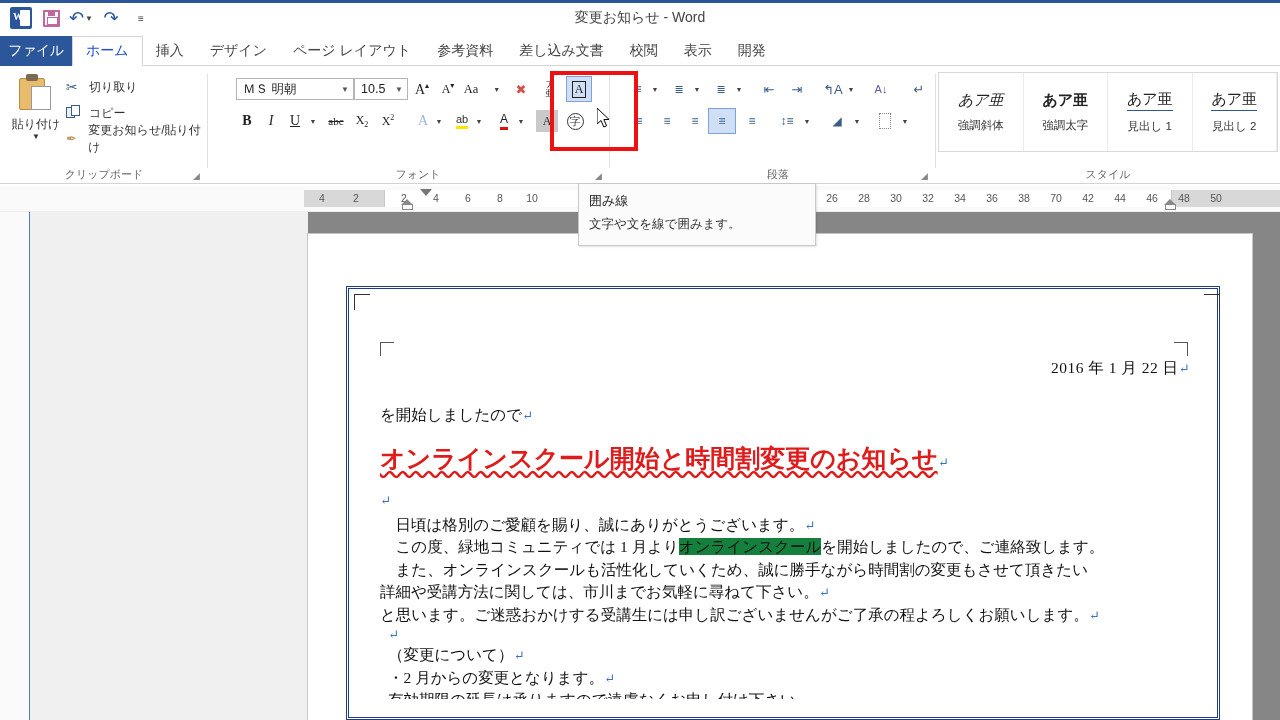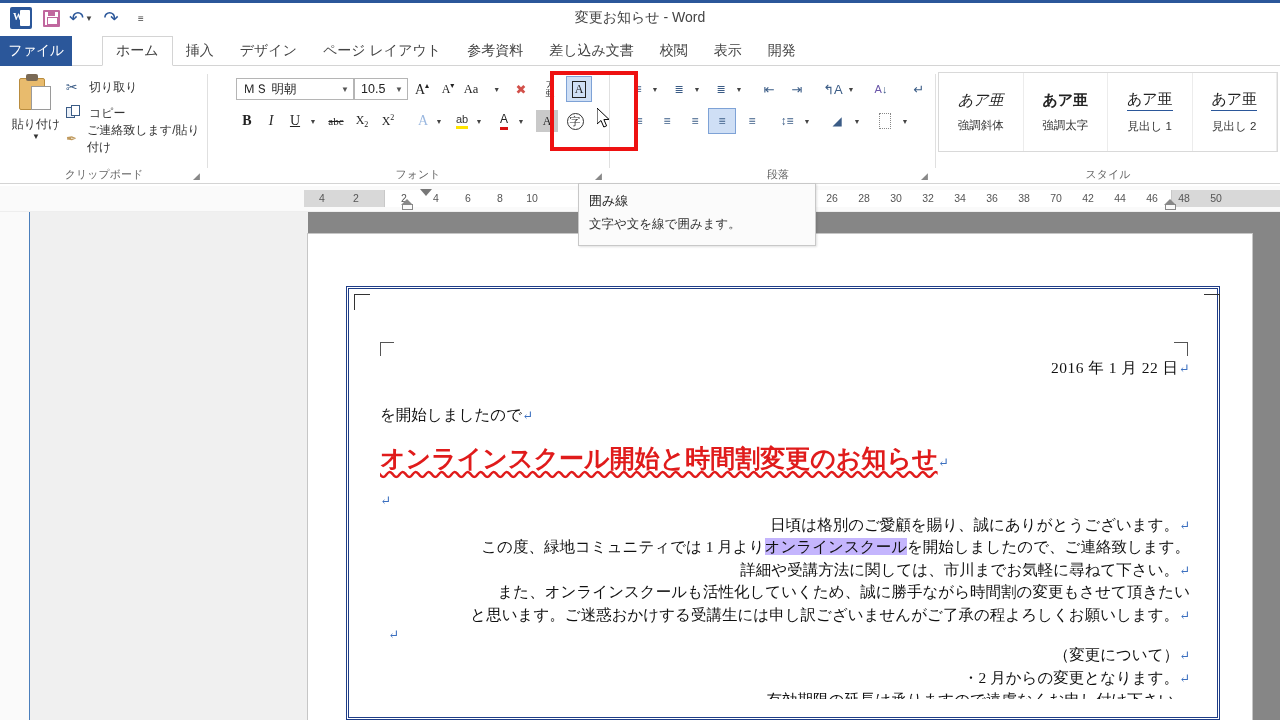--- a/index.html
+++ b/index.html
@@ -62,22 +62,22 @@
     position: absolute; left: 0; top: 0; width: 72px; height: 30px;
     background: #2b579a; color: #fff; font-size: 14px;
     display: flex; align-items: center; justify-content: center; letter-spacing: -0.5px;
   }
   .tabs { position: absolute; left: 72px; top: 0; height: 30px; display: flex; align-items: stretch; }
   .tab {
     padding: 0 13px; height: 30px; display: flex; align-items: center;
     font-size: 14px; color: #444; white-space: nowrap;
   }
   .tab.active {
-    background: #fff; color: #404040; border: 1px solid #d4d4d4; border-bottom: 1px solid #fff;
-    position: relative; z-index: 3; margin-bottom: -1px; margin-left: 30px;
+    background: #fff; color: #1d4ed8; border: 1px solid #d4d4d4; border-bottom: 1px solid #fff;
+    position: relative; z-index: 3; margin-bottom: -1px;
   }
 
   
   .ribbon {
     position: absolute; left: 0; top: 66px; width: 1280px; height: 118px;
     background: #ffffff; border-bottom: 1px solid #d4d4d4;
   }
   .group { position: absolute; top: 0; height: 118px; }
   .group-sep { position: absolute; top: 8px; width: 1px; height: 94px; background: #e0e0e0; }
   .group-label {
@@ -274,23 +274,23 @@
   .pmark { color: #3b6fbf; font-size: 13px; }
   .l-date { text-align: right; font-size: 15.5px; margin-bottom: 26px; letter-spacing: 0.5px; }
   .l-greet { font-size: 15.5px; margin-bottom: 16px; }
   .l-title {
     font-size: 25px; font-weight: bold; color: #e01b1b;
     letter-spacing: 0px; margin-bottom: 6px; position: relative; display: inline-block;
     font-family: "DejaVu Sans", sans-serif;
   }
   .wavy { text-decoration: underline; text-decoration-style: wavy; text-decoration-color: #e01b1b; text-underline-offset: 3px;}
   .l-blank { height: 22px; font-size: 15px; }
-  .body-p { font-size: 15.5px; line-height: 1.45; text-align: right; }
+  .body-p { font-size: 15.5px; line-height: 1.45; }
   .indent1 { text-indent: 1em; }
-  .sel-text { background: #c4b5fd; }
+  .sel-text { background: #15803d; }
 
   
   .cursor { position: absolute; left: 597px; top: 108px; width: 16px; height: 22px; z-index: 60; }
 </style>
 </head>
 <body>
 
 <div id="app">
 
   <div class="titlebar">
@@ -349,21 +349,21 @@
       <div class="cb-item" style="top:10px;">
         <span class="cb-ico"><span class="scissors">✂</span></span>
         <span>切り取り</span>
       </div>
       <div class="cb-item" style="top:36px;">
         <span class="cb-ico"><span class="copy-ico"><span class="c1"></span><span class="c2"></span></span></span>
         <span>コピー</span>
       </div>
       <div class="cb-item" style="top:62px;">
         <span class="cb-ico"><span class="brush-ico">✒</span></span>
-        <span>ご連絡致します/貼り付け</span>
+        <span>変更お知らせ/貼り付け</span>
       </div>
       <div class="group-label">クリップボード</div>
       <div class="dlg-launcher">◢</div>
       <div class="group-sep" style="left:207px;"></div>
     </div>
 
     <div class="group" id="g-font">
       <div class="fontbox" style="left:10px; top:12px; width:118px; height:22px;">
         <span class="fval">ＭＳ 明朝</span>
         <span class="fcaret">▼</span>
@@ -656,25 +656,25 @@
           <span class="l-title wavy">オンラインスクール開始と時間割変更のお知らせ</span><span class="pmark">↵</span>
         </div>
         <div class="l-blank"><span class="pmark">↵</span></div>
 
         <div class="body-p indent1">
           <span>日頃は格別のご愛顧を賜り、誠にありがとうございます。</span><span class="pmark">↵</span>
         </div>
         <div class="body-p indent1">
           <span>この度、緑地コミュニティでは 1 月より</span><span class="sel-text">オンラインスクール</span><span>を開始しましたので、ご連絡致します。</span>
         </div>
+        <div class="body-p indent1">
+          <span>また、オンラインスクールも活性化していくため、誠に勝手ながら時間割の変更もさせて頂きたい</span>
+        </div>
         <div class="body-p">
           <span>詳細や受講方法に関しては、市川までお気軽に尋ねて下さい。</span><span class="pmark">↵</span>
-        </div>
-        <div class="body-p indent1">
-          <span>また、オンラインスクールも活性化していくため、誠に勝手ながら時間割の変更もさせて頂きたい</span>
         </div>
         <div class="body-p">
           <span>と思います。ご迷惑おかけする受講生には申し訳ございませんがご了承の程よろしくお願いします。</span><span class="pmark">↵</span>
         </div>
         <div class="l-blank" style="height:18px;"><span class="pmark" style="margin-left:8px;">↵</span></div>
         <div class="body-p" style="padding-left:8px;">
           <span>（変更について）</span><span class="pmark">↵</span>
         </div>
         <div class="body-p" style="padding-left:8px;">
           <span>・2 月からの変更となります。</span><span class="pmark">↵</span>

